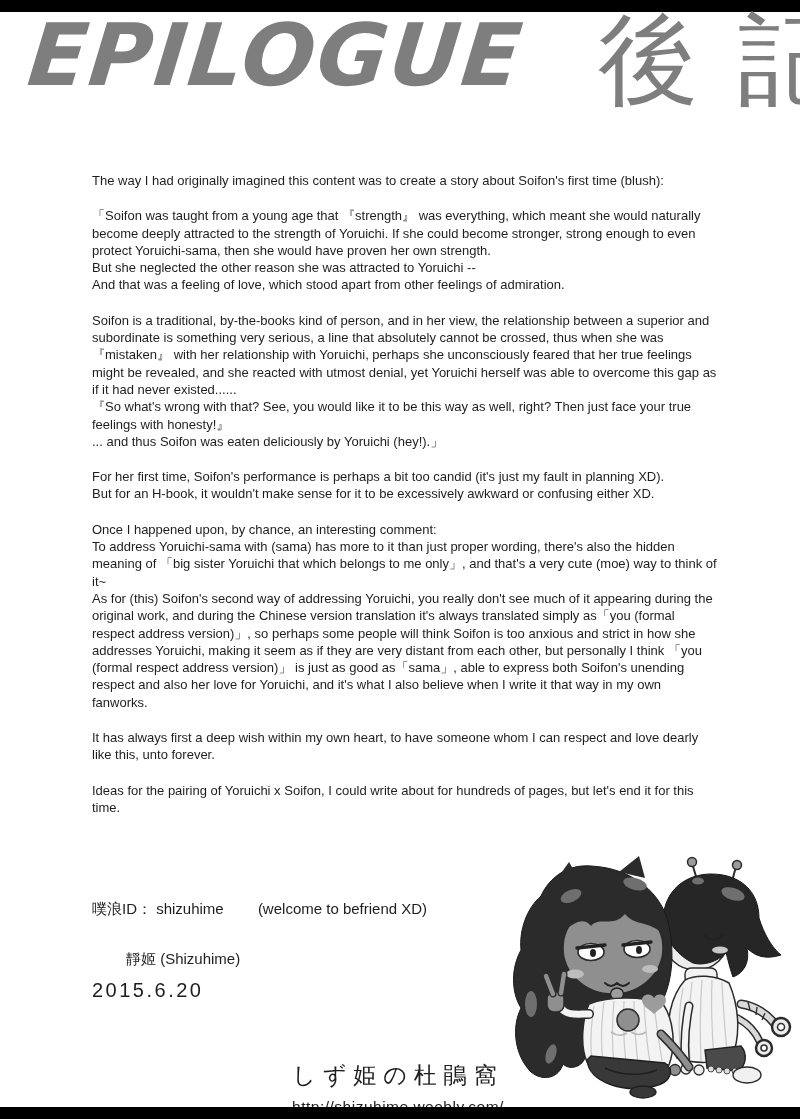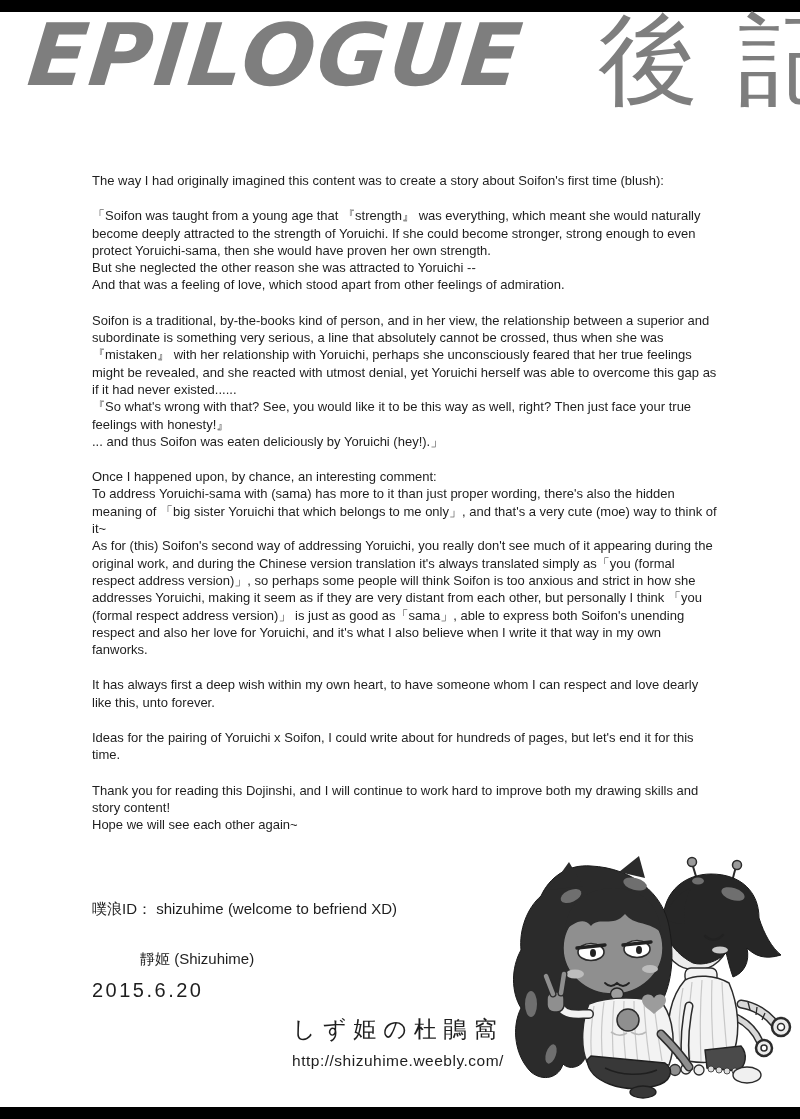--- a/index.html
+++ b/index.html
@@ -28,53 +28,53 @@
 
   .body-text{
     position:absolute;left:92px;top:172px;width:638px;
     font-size:13px;line-height:17.3px;
   }
   .body-text p{
     margin:0 12px 18px 0;white-space:pre-wrap;
   }
 
   .footer-plurk{position:absolute;left:92px;top:900px;font-size:15px;}
-  .footer-plurk .note{}
-  .footer-author{position:absolute;left:92px;top:950px;font-size:15px;padding-left:48px;}
+  .footer-plurk .note{margin-left:30px;}
+  .footer-author{position:absolute;left:78px;top:950px;font-size:15px;padding-left:48px;}
   .footer-date{position:absolute;left:92px;top:979px;font-size:20px;letter-spacing:2.5px;}
 
   .site-block{position:absolute;left:278px;top:1014px;width:240px;text-align:center;}
-  .site-name{font-size:23px;letter-spacing:7px;white-space:nowrap;}
+  .site-name{font-size:23px;letter-spacing:7px;white-space:nowrap;margin-top:46px;}
   .site-url{font-size:15.5px;margin-top:7px;letter-spacing:0.5px;white-space:nowrap;}
 
   .illustration{position:absolute;left:493px;top:856px;}
 </style>
 </head>
 <body>
 
 <div class="bar bar-top"></div>
 
 <div class="title-en">EPILOGUE</div>
 <div class="title-cjk">後記</div>
 
 <div class="body-text">
   <p>The way I had originally imagined this content was to create a story about Soifon's first time (blush):</p>
   <p>「Soifon was taught from a young age that 『strength』 was everything, which meant she would naturally become deeply attracted to the strength of Yoruichi. If she could become stronger, strong enough to even protect Yoruichi-sama, then she would have proven her own strength.
 But she neglected the other reason she was attracted to Yoruichi --
 And that was a feeling of love, which stood apart from other feelings of admiration.</p>
   <p>Soifon is a traditional, by-the-books kind of person, and in her view, the relationship between a superior and subordinate is something very serious, a line that absolutely cannot be crossed, thus when she was 『mistaken』 with her relationship with Yoruichi, perhaps she unconsciously feared that her true feelings might be revealed, and she reacted with utmost denial, yet Yoruichi herself was able to overcome this gap as if it had never existed......
 『So what's wrong with that? See, you would like it to be this way as well, right? Then just face your true feelings with honesty!』
 ... and thus Soifon was eaten deliciously by Yoruichi (hey!).」</p>
+  <p>For her first time, Soifon's performance is perhaps a bit too candid (it's just my fault in planning XD).
+But for an H-book, it wouldn't make sense for it to be excessively awkward or confusing either XD.</p>
   <p>Once I happened upon, by chance, an interesting comment:
 To address Yoruichi-sama with (sama) has more to it than just proper wording, there's also the hidden meaning of 「big sister Yoruichi that which belongs to me only」, and that's a very cute (moe) way to think of it~
 As for (this) Soifon's second way of addressing Yoruichi, you really don't see much of it appearing during the original work, and during the Chinese version translation it's always translated simply as「you (formal respect address version)」, so perhaps some people will think Soifon is too anxious and strict in how she addresses Yoruichi, making it seem as if they are very distant from each other, but personally I think 「you (formal respect address version)」 is just as good as「sama」, able to express both Soifon's unending respect and also her love for Yoruichi, and it's what I also believe when I write it that way in my own fanworks.</p>
   <p>It has always first a deep wish within my own heart, to have someone whom I can respect and love dearly like this, unto forever.</p>
   <p>Ideas for the pairing of Yoruichi x Soifon, I could write about for hundreds of pages, but let's end it for this time.</p>
-  <p>Thank you for reading this Dojinshi, and I will continue to work hard to improve both my drawing skills and story content!
-Hope we will see each other again~</p>
 </div>
 
 <div class="footer-plurk">
   <span>噗浪ID：</span>
   <span>shizuhime</span>
   <span class="note">(welcome to befriend XD)</span>
 </div>
 
 <div class="footer-author">靜姬 (Shizuhime)</div>
 <div class="footer-date">2015.6.20</div>

